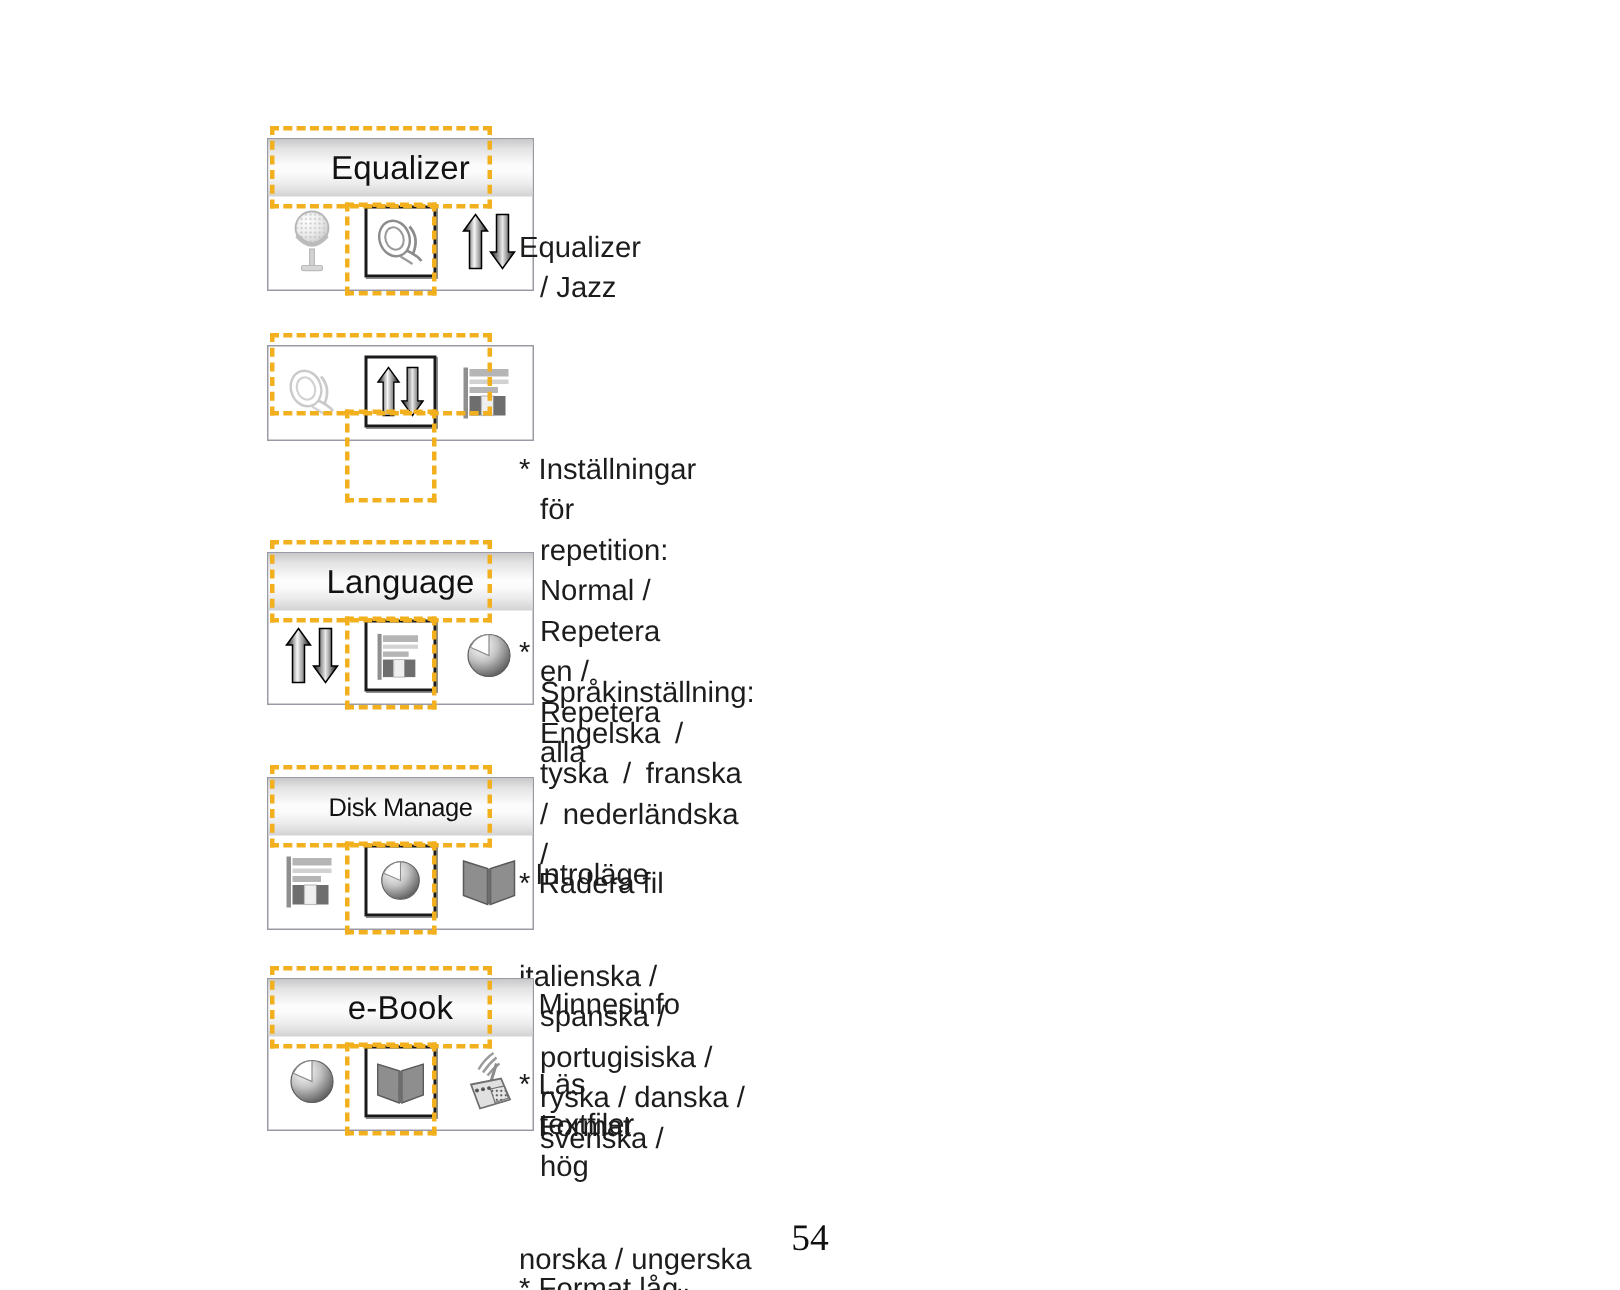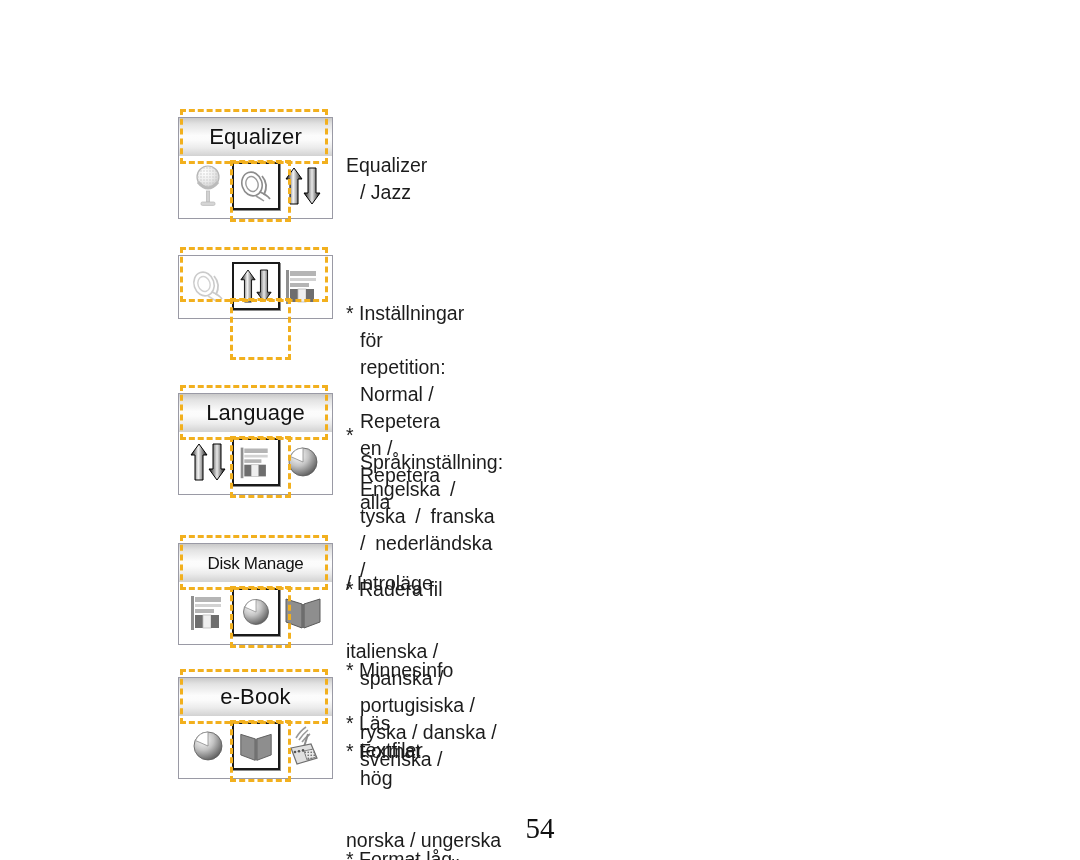--- a/index.html
+++ b/index.html
@@ -27,25 +27,24 @@
   .row {
     position: absolute;
     left: 178px;
   }
 
   
   .panel {
     position: absolute;
     left: 0;
     top: 0;
-    width: 155px;
+    width: 178px;
     box-sizing: border-box;
     border: 1px solid #9a9aa5;
     background: #ffffff;
-    margin-top: 25px;
   }
   .panel-title {
     position: relative;
     height: 38px;
     background: linear-gradient(to bottom,
         #c9c9c9 0%,
         #e3e3e3 16%,
         #fcfcfc 46%,
         #fbfbfb 58%,
         #ececec 78%,
@@ -133,21 +132,21 @@
   }
 
   
   #page-number {
     position: absolute;
     left: 0;
     top: 812px;
     width: 1080px;
     text-align: center;
     font-family: "Liberation Serif", serif;
-    font-size: 29px;
+    font-size: 25px;
     color: #111;
   }
 </style>
 </head>
 <body>
 
 <div id="page">
 
   <div class="row" style="top:92px">
     <div class="panel">

